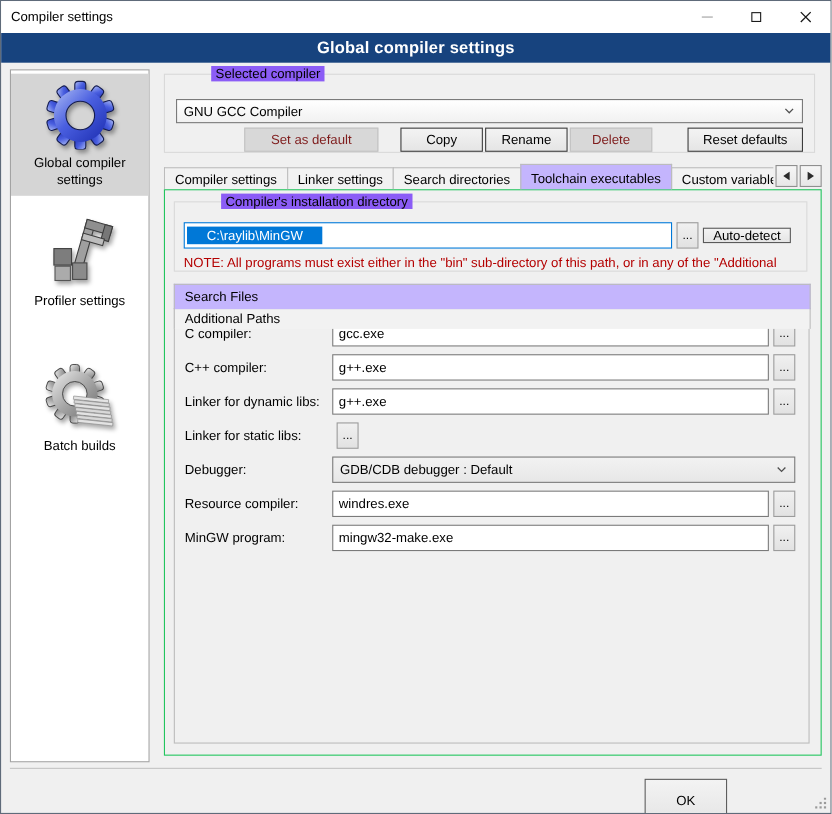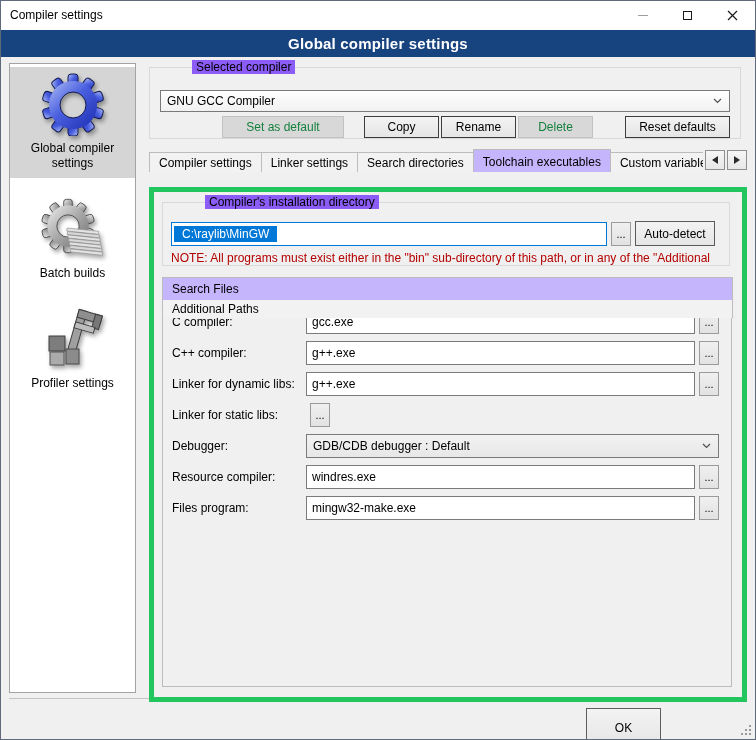--- a/index.html
+++ b/index.html
@@ -32,21 +32,21 @@
   .side-label { font-size:12px; line-height:15px; }
 
   
   .groupbox { position:absolute; border:1px solid #d9d9d9; }
   .gb-label { position:absolute; top:-8px; left:8px; background:#8b5cf6; padding:0 4px; font-size:12px; white-space:nowrap;margin-left:34px; }
 
   
   .btn { display:flex; align-items:center; justify-content:center; height:22px;
          background:linear-gradient(#f3f3f3,#e5e5e5); border:1px solid #3c3c3c;
          font-size:12px; cursor:default; white-space:nowrap; }
-  .btn.disabled { background:#d8d8d8; border:1px solid #c2c2c2; color:#15803d; }
+  .btn.disabled { background:#d8d8d8; border:1px solid #c2c2c2; color:#7f1d1d; }
   .mini-btn { width:20px; height:24px; background:linear-gradient(#f0f0f0,#e2e2e2);
               border:1px solid #9b9b9b; display:flex; align-items:center; justify-content:center;
               font-size:11px; line-height:10px; cursor:default; }
 
   
   .combo { position:relative; height:22px; border:1px solid #7a7a7a;
            background:linear-gradient(#ffffff,#f1f1f1); display:flex; align-items:center;
            padding:0 20px 0 6px; cursor:default; }
   .combo.gray { background:linear-gradient(#f2f2f2,#e7e7e7); }
   .combo .chev { position:absolute; right:7px; top:50%; margin-top:-3px; }
@@ -65,30 +65,30 @@
   .tabs-strip { position:absolute; left:0; right:44px; top:0; height:24px;
                 display:flex; align-items:flex-end; overflow:hidden; }
   .tab { height:20px; border:1px solid #bcbcbc; border-bottom:none; margin-right:-1px;
          background:#f2f2f2; display:flex; align-items:center; padding:0 9px;
          white-space:nowrap; cursor:default; }
   .tab.active { height:24px; margin-bottom:-1px; background:#c4b5fd; position:relative; z-index:4; }
   .tab-arrows { position:absolute; right:0; top:2px; display:flex; }
   .arrow-btn { width:20px; height:20px; border:1px solid #8f8f8f; background:linear-gradient(#f6f6f6,#e7e7e7);
                display:flex; align-items:center; justify-content:center; margin-left:2px; cursor:default; }
 
-  .page { position:absolute; left:148px; top:186px; right:8px; height:515px;
-          border:5px solid #22c55e; background:#f0f0f0; z-index:2; }
+  .page { position:absolute; left:148px; top:171px; right:8px; height:515px;
+          border:1px solid #22c55e; background:#f0f0f0; z-index:2; }
 
   
   #grp-dir { left:8px; top:10px; right:12px; height:64px; }
   .dir-row { position:absolute; left:8px; top:18px; right:14px; display:flex; gap:4px; align-items:center; }
   .dir-input { flex:1; height:24px; border:1px solid #0078d7; background:#fff;
                display:flex; align-items:center; padding:0 2px; overflow:hidden; }
-  .dir-input .sel { background:#0078d7; color:#fff; padding:1px 8px; white-space:nowrap; }
-  #btn-autodetect { width:80px; height:25px; border-color:#5a5a5a; }
+  .dir-input .sel { background:#0078d7; color:#fff; padding:1px 18px; white-space:nowrap; }
+  #btn-autodetect { width:80px; height:14px; border-color:#5a5a5a; }
   .note { position:absolute; left:8px; top:48px; right:1px; color:#b40000;
           white-space:nowrap; overflow:hidden; font-size:12px; }
 
   
   .subtabbar { position:absolute; left:8px; top:85px; right:10px; height:23px; z-index:3; }
   .subtabbar .tab { height:19px; }
   .subtabbar .tab.active { height:23px; margin-bottom:-1px; }
   .subpage { position:absolute; left:8px; top:108px; right:10px; bottom:10px;
              border:1px solid #bcbcbc; background:#f0f0f0; z-index:2; padding:9px 12px 0 9px; }
 
@@ -152,20 +152,36 @@
             <rect x="-5" y="-31" width="10" height="13" rx="3" transform="rotate(216)"></rect>
             <rect x="-5" y="-31" width="10" height="13" rx="3" transform="rotate(252)"></rect>
             <rect x="-5" y="-31" width="10" height="13" rx="3" transform="rotate(288)"></rect>
             <rect x="-5" y="-31" width="10" height="13" rx="3" transform="rotate(324)"></rect>
           </g>
           <path d="M0,-24 A24,24 0 1,0 0.04,-24 Z M0,-13 A13,13 0 1,1 -0.04,-13 Z" fill="url(#gblue)" fill-rule="evenodd"></path>
           <circle r="13" fill="none" stroke="#141c4f" stroke-width="1"></circle>
         </g>
       </svg>
       <div class="side-label">Global compiler settings</div>
+    </div>
+
+    <div class="side-item gap-after">
+      <svg class="side-icon" width="64" height="64" viewBox="0 0 64 64">
+        <g transform="rotate(16 38 18)">
+          <rect x="34" y="3" width="8" height="42" fill="#9f9f9f" stroke="#3d3d3d"></rect>
+          <rect x="34" y="3" width="24" height="8" fill="#8f8f8f" stroke="#3d3d3d"></rect>
+          <rect x="51" y="3" width="7" height="14" fill="#777777" stroke="#3d3d3d"></rect>
+          <rect x="34" y="16" width="20" height="6" fill="#bdbdbd" stroke="#3d3d3d"></rect>
+          <polygon points="34,45 42,45 40,56 36,56" fill="#6e6e6e" stroke="#3d3d3d"></polygon>
+        </g>
+        <rect x="8" y="29" width="16" height="15" fill="#7d7d7d" stroke="#3f3f3f"></rect>
+        <rect x="9" y="45" width="14" height="13" fill="#ababab" stroke="#555555"></rect>
+        <rect x="25" y="42" width="13" height="15" fill="#8b8b8b" stroke="#4a4a4a"></rect>
+      </svg>
+      <div class="side-label">Profiler settings</div>
     </div>
 
     <div class="side-item">
       <svg class="side-icon" width="64" height="64" viewBox="0 0 64 64">
         <defs>
           <linearGradient id="ggray" x1="0" y1="0" x2="1" y2="1">
             <stop offset="0" stop-color="#ededed"></stop>
               <stop offset="0.5" stop-color="#a8a8a8"></stop>
               <stop offset="1" stop-color="#6f6f6f"></stop>
           </linearGradient>
@@ -191,36 +207,20 @@
           <rect x="1" y="3.4" width="32" height="3" fill="#d8d8d8" stroke="#8e8e8e" stroke-width="0.6"></rect>
           <rect x="2" y="6.8" width="32" height="3" fill="#e3e3e3" stroke="#8e8e8e" stroke-width="0.6"></rect>
           <rect x="3" y="10.2" width="32" height="3" fill="#d8d8d8" stroke="#8e8e8e" stroke-width="0.6"></rect>
           <rect x="4" y="13.6" width="32" height="3" fill="#e3e3e3" stroke="#8e8e8e" stroke-width="0.6"></rect>
           <rect x="5" y="17" width="32" height="3" fill="#d8d8d8" stroke="#8e8e8e" stroke-width="0.6"></rect>
           <rect x="6" y="20.4" width="32" height="3" fill="#e3e3e3" stroke="#8e8e8e" stroke-width="0.6"></rect>
         </g>
       </svg>
       <div class="side-label">Batch builds</div>
     </div>
-
-    <div class="side-item gap-after">
-      <svg class="side-icon" width="64" height="64" viewBox="0 0 64 64">
-        <g transform="rotate(16 38 18)">
-          <rect x="34" y="3" width="8" height="42" fill="#9f9f9f" stroke="#3d3d3d"></rect>
-          <rect x="34" y="3" width="24" height="8" fill="#8f8f8f" stroke="#3d3d3d"></rect>
-          <rect x="51" y="3" width="7" height="14" fill="#777777" stroke="#3d3d3d"></rect>
-          <rect x="34" y="16" width="20" height="6" fill="#bdbdbd" stroke="#3d3d3d"></rect>
-          <polygon points="34,45 42,45 40,56 36,56" fill="#6e6e6e" stroke="#3d3d3d"></polygon>
-        </g>
-        <rect x="8" y="29" width="16" height="15" fill="#7d7d7d" stroke="#3f3f3f"></rect>
-        <rect x="9" y="45" width="14" height="13" fill="#ababab" stroke="#555555"></rect>
-        <rect x="25" y="42" width="13" height="15" fill="#8b8b8b" stroke="#4a4a4a"></rect>
-      </svg>
-      <div class="side-label">Profiler settings</div>
-    </div>
   </div>
 
   <div class="groupbox" id="grp-compiler">
     <span class="gb-label">Selected compiler</span>
     <div class="combo" id="compiler-combo">
       <span>GNU GCC Compiler</span>
       <svg class="chev" width="9" height="6" viewBox="0 0 9 6">
         <path d="M1 1 L4.5 4.5 L8 1" stroke="#505050" stroke-width="1.2" fill="none"></path>
       </svg>
     </div>
@@ -303,21 +303,21 @@
             <path d="M1 1 L4.5 4.5 L8 1" stroke="#505050" stroke-width="1.2" fill="none"></path>
           </svg>
         </div>
       </div>
       <div class="frow">
         <span class="flabel">Resource compiler:</span>
         <input class="tbox" type="text" value="windres.exe" style="">
         <div class="mini-btn">...</div>
       </div>
       <div class="frow">
-        <span class="flabel">Files program:</span>
+        <span class="flabel">MinGW program:</span>
         <input class="tbox" type="text" value="mingw32-make.exe" style="">
         <div class="mini-btn">...</div>
       </div>
     </div>
   </div>
 
   <div class="footer-divider"></div>
   <div class="btn" id="btn-ok">OK</div>
   <div class="btn" id="btn-cancel">Cancel</div>
   <svg class="resize-grip" width="11" height="11" viewBox="0 0 11 11">

